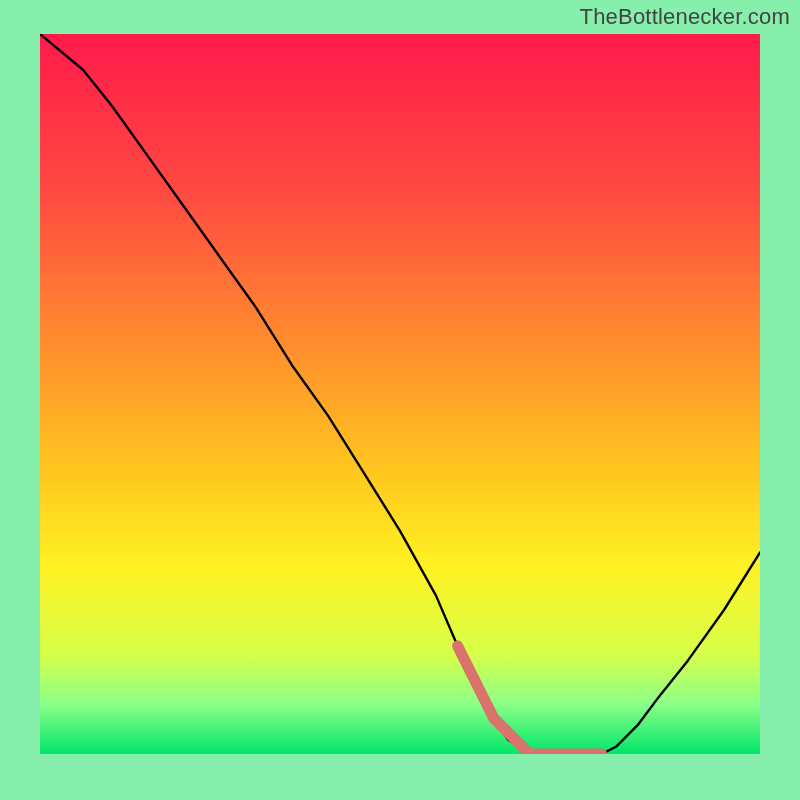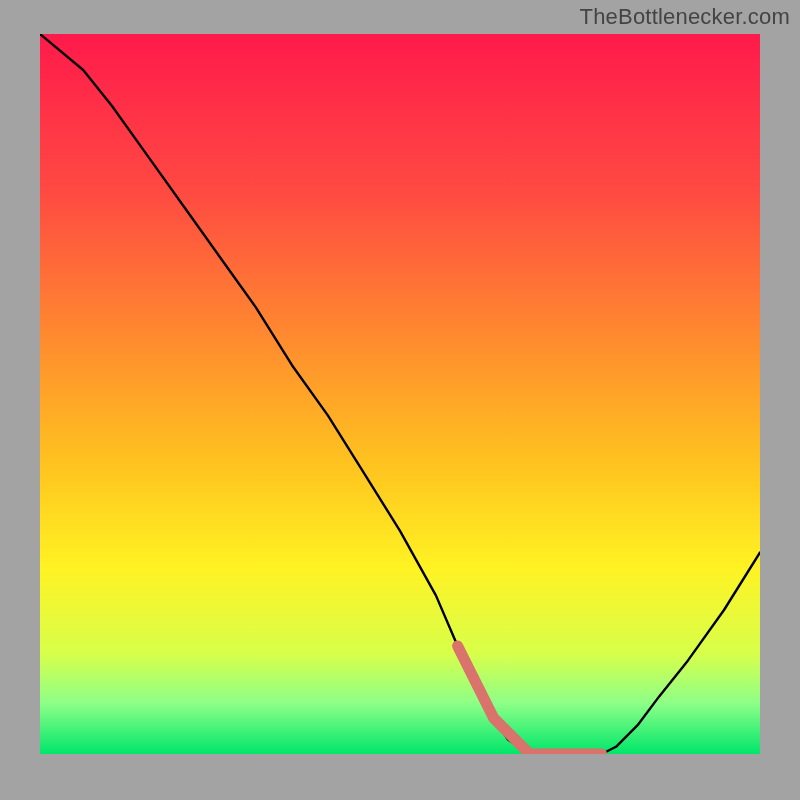--- a/index.html
+++ b/index.html
@@ -8,21 +8,21 @@
     width: 800px;
     height: 800px;
     background: #000;
     font-family: Arial, Helvetica, sans-serif;
     overflow: hidden;
   }
   .frame {
     position: relative;
     width: 800px;
     height: 800px;
-    background: #a3a3a3;
+    background: #86efac;
   }
   .attribution {
     position: absolute;
     top: 4px;
     right: 10px;
     color: #444;
     font-size: 22px;
     font-weight: 500;
     letter-spacing: 0.2px;
   }

